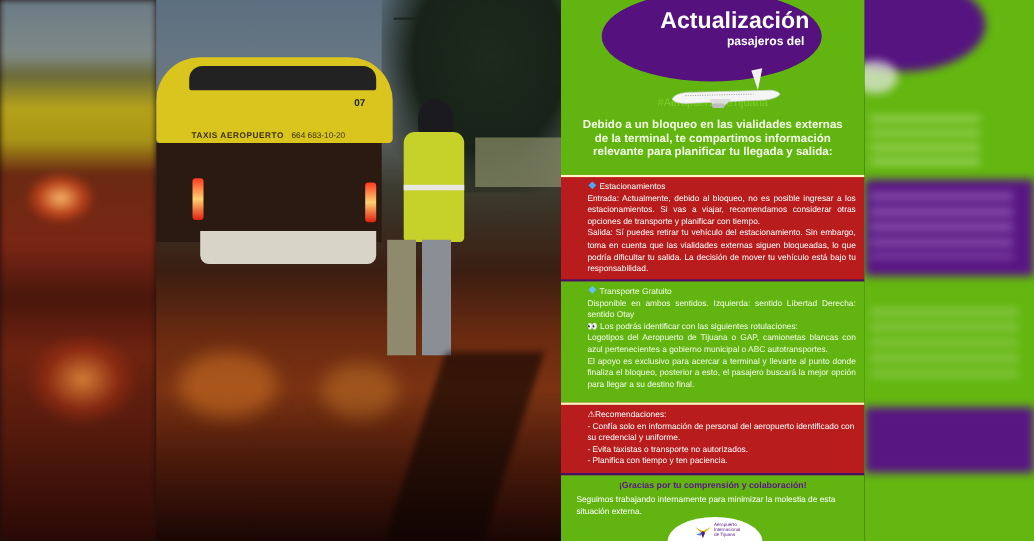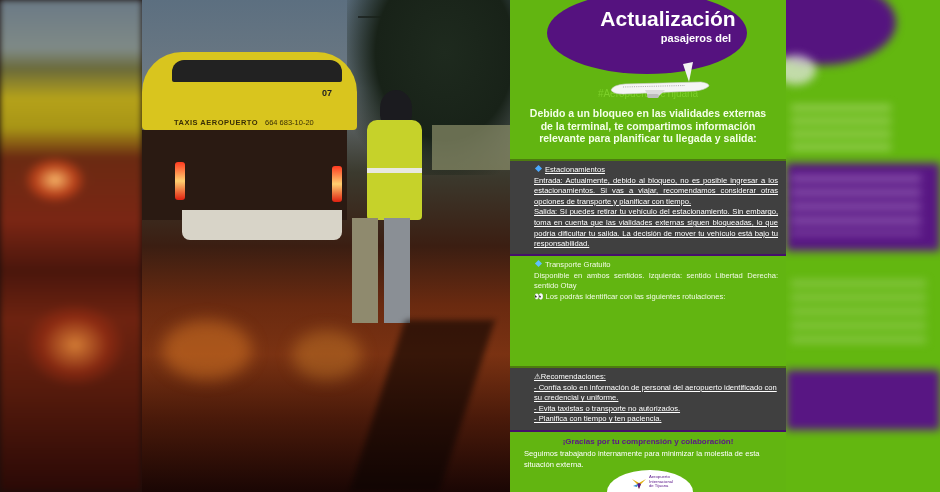--- a/index.html
+++ b/index.html
@@ -62,21 +62,21 @@
   .flyer { position: absolute; left: 510px; top: 0; width: 276px; height: 492px; background: #62b511; overflow: hidden; color: #fff; }
   .header-ellipse { position: absolute; left: 37px; top: -8px; width: 200px; height: 82px; background: #55127f; border-radius: 50%; }
   .h-title { position: absolute; left: 0; width: 276px; top: 7px; text-align: center; font-size: 21px; font-weight: bold; color: #fff; padding-left: 40px; }
   .h-sub { position: absolute; left: 0; width: 276px; top: 32px; text-align: center; font-size: 11px; font-weight: bold; color: #fff; margin-left: 48px; }
   .h-tag { position: absolute; left: 0; width: 276px; top: 48px; text-align: center; font-size: 10px; font-weight: normal; color: #7dd02a; margin-top: 40px; }
   .plane-ico { position: absolute; left: 95px; top: 60px; width: 110px; height: 42px; }
 
   .intro { position: absolute; left: 14px; width: 248px; top: 107px; text-align: center; font-size: 10.5px; font-weight: bold; line-height: 12.5px; color: #f4ffe8; }
 
   .block { position: absolute; left: 0; width: 276px; padding: 4px 8px 0 24px; font-size: 7.6px; line-height: 10.6px; color: #fff; text-align: justify; }
-  .block.purple { background: #404040; border-top: 2px solid #4d7c0f; border-bottom: 2px solid #45106b; text-decoration: underline; }
+  .block.purple { background: #b91c1c; border-top: 2px solid #fef9c3; border-bottom: 2px solid #45106b; }
   .block.green { background: #62b511; color: #f2fbe6; }
   .block p { margin: 0; }
   .block .head { text-align: left; }
   .diamond { display: inline-block; width: 5px; height: 5px; background: #4aa8ff; transform: rotate(45deg); margin: 0 4px 1px 2px; }
   .blk1 { top: 159px; height: 97px; }
   .blk2 { top: 256px; height: 110px; }
   .blk3 { top: 366px; height: 66px; }
   .blk2 .head .diamond { background: #5fc0ff; }
   .eyes { font-size: 7px; }
 
@@ -133,20 +133,22 @@
   <div class="block purple blk1">
     <p class="head"><span class="diamond"></span><span>Estacionamientos</span></p>
     <p>Entrada: Actualmente, debido al bloqueo, no es posible ingresar a los estacionamientos. Si vas a viajar, recomendamos considerar otras opciones de transporte y planificar con tiempo.</p>
     <p>Salida: Sí puedes retirar tu vehículo del estacionamiento. Sin embargo, toma en cuenta que las vialidades externas siguen bloqueadas, lo que podría dificultar tu salida. La decisión de mover tu vehículo está bajo tu responsabilidad.</p>
   </div>
 
   <div class="block green blk2">
     <p class="head"><span class="diamond"></span><span>Transporte Gratuito</span></p>
     <p>Disponible en ambos sentidos. Izquierda: sentido Libertad Derecha: sentido Otay</p>
     <p class="eyes" style="font-size:7.6px;">👀 Los podrás identificar con las siguientes rotulaciones:</p>
+    <p>Logotipos del Aeropuerto de Tijuana o GAP, camionetas blancas con azul pertenecientes a gobierno municipal o ABC autotransportes.</p>
+    <p>El apoyo es exclusivo para acercar a terminal y llevarte al punto donde finaliza el bloqueo, posterior a esto, el pasajero buscará la mejor opción para llegar a su destino final.</p>
   </div>
 
   <div class="block purple blk3">
     <p class="head">⚠Recomendaciones:</p>
     <p style="text-align:left">- Confía solo en información de personal del aeropuerto identificado con su credencial y uniforme.</p>
     <p style="text-align:left">- Evita taxistas o transporte no autorizados.</p>
     <p style="text-align:left">- Planifica con tiempo y ten paciencia.</p>
   </div>
 
   <div class="thanks">¡Gracias por tu comprensión y colaboración!</div>

